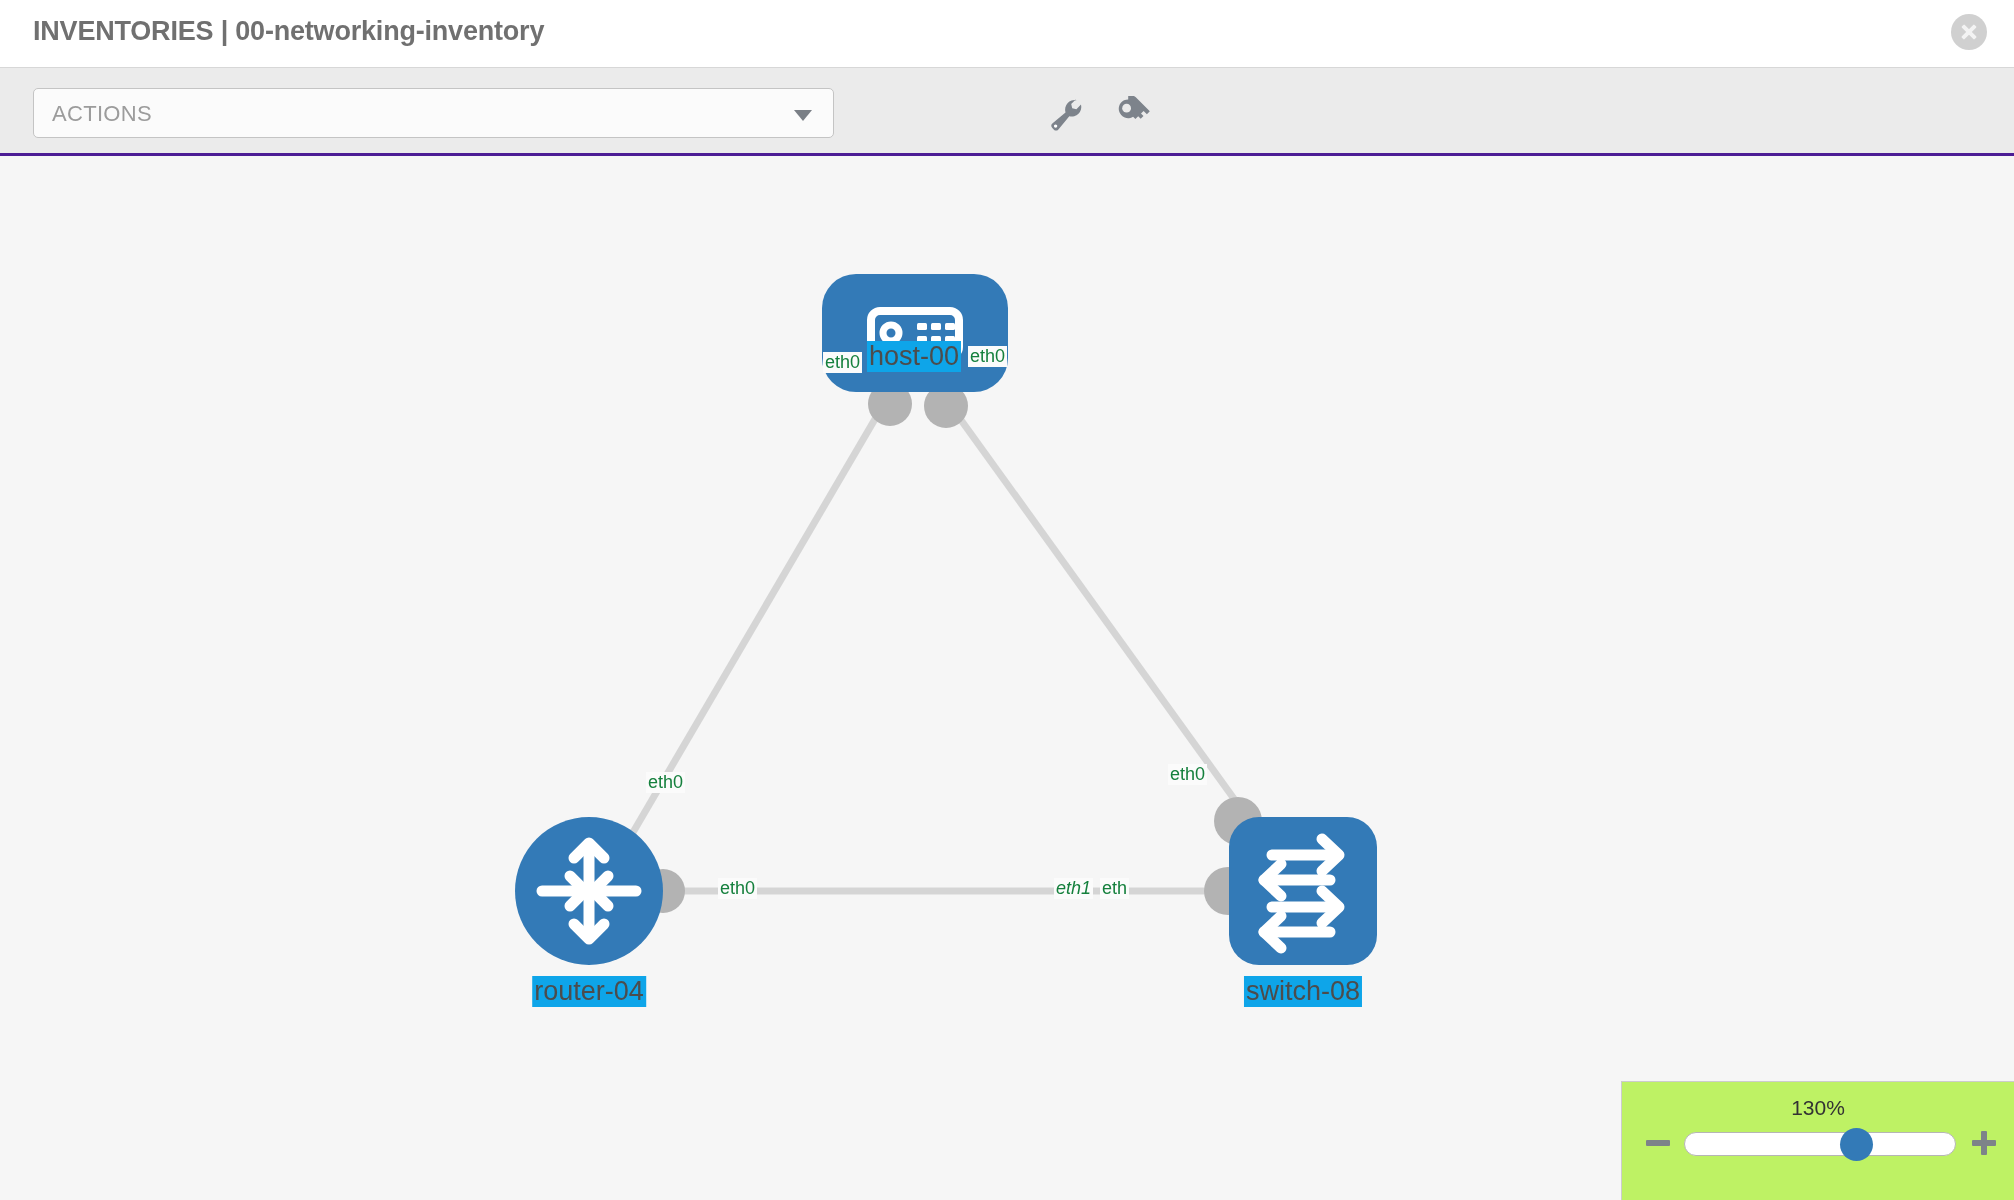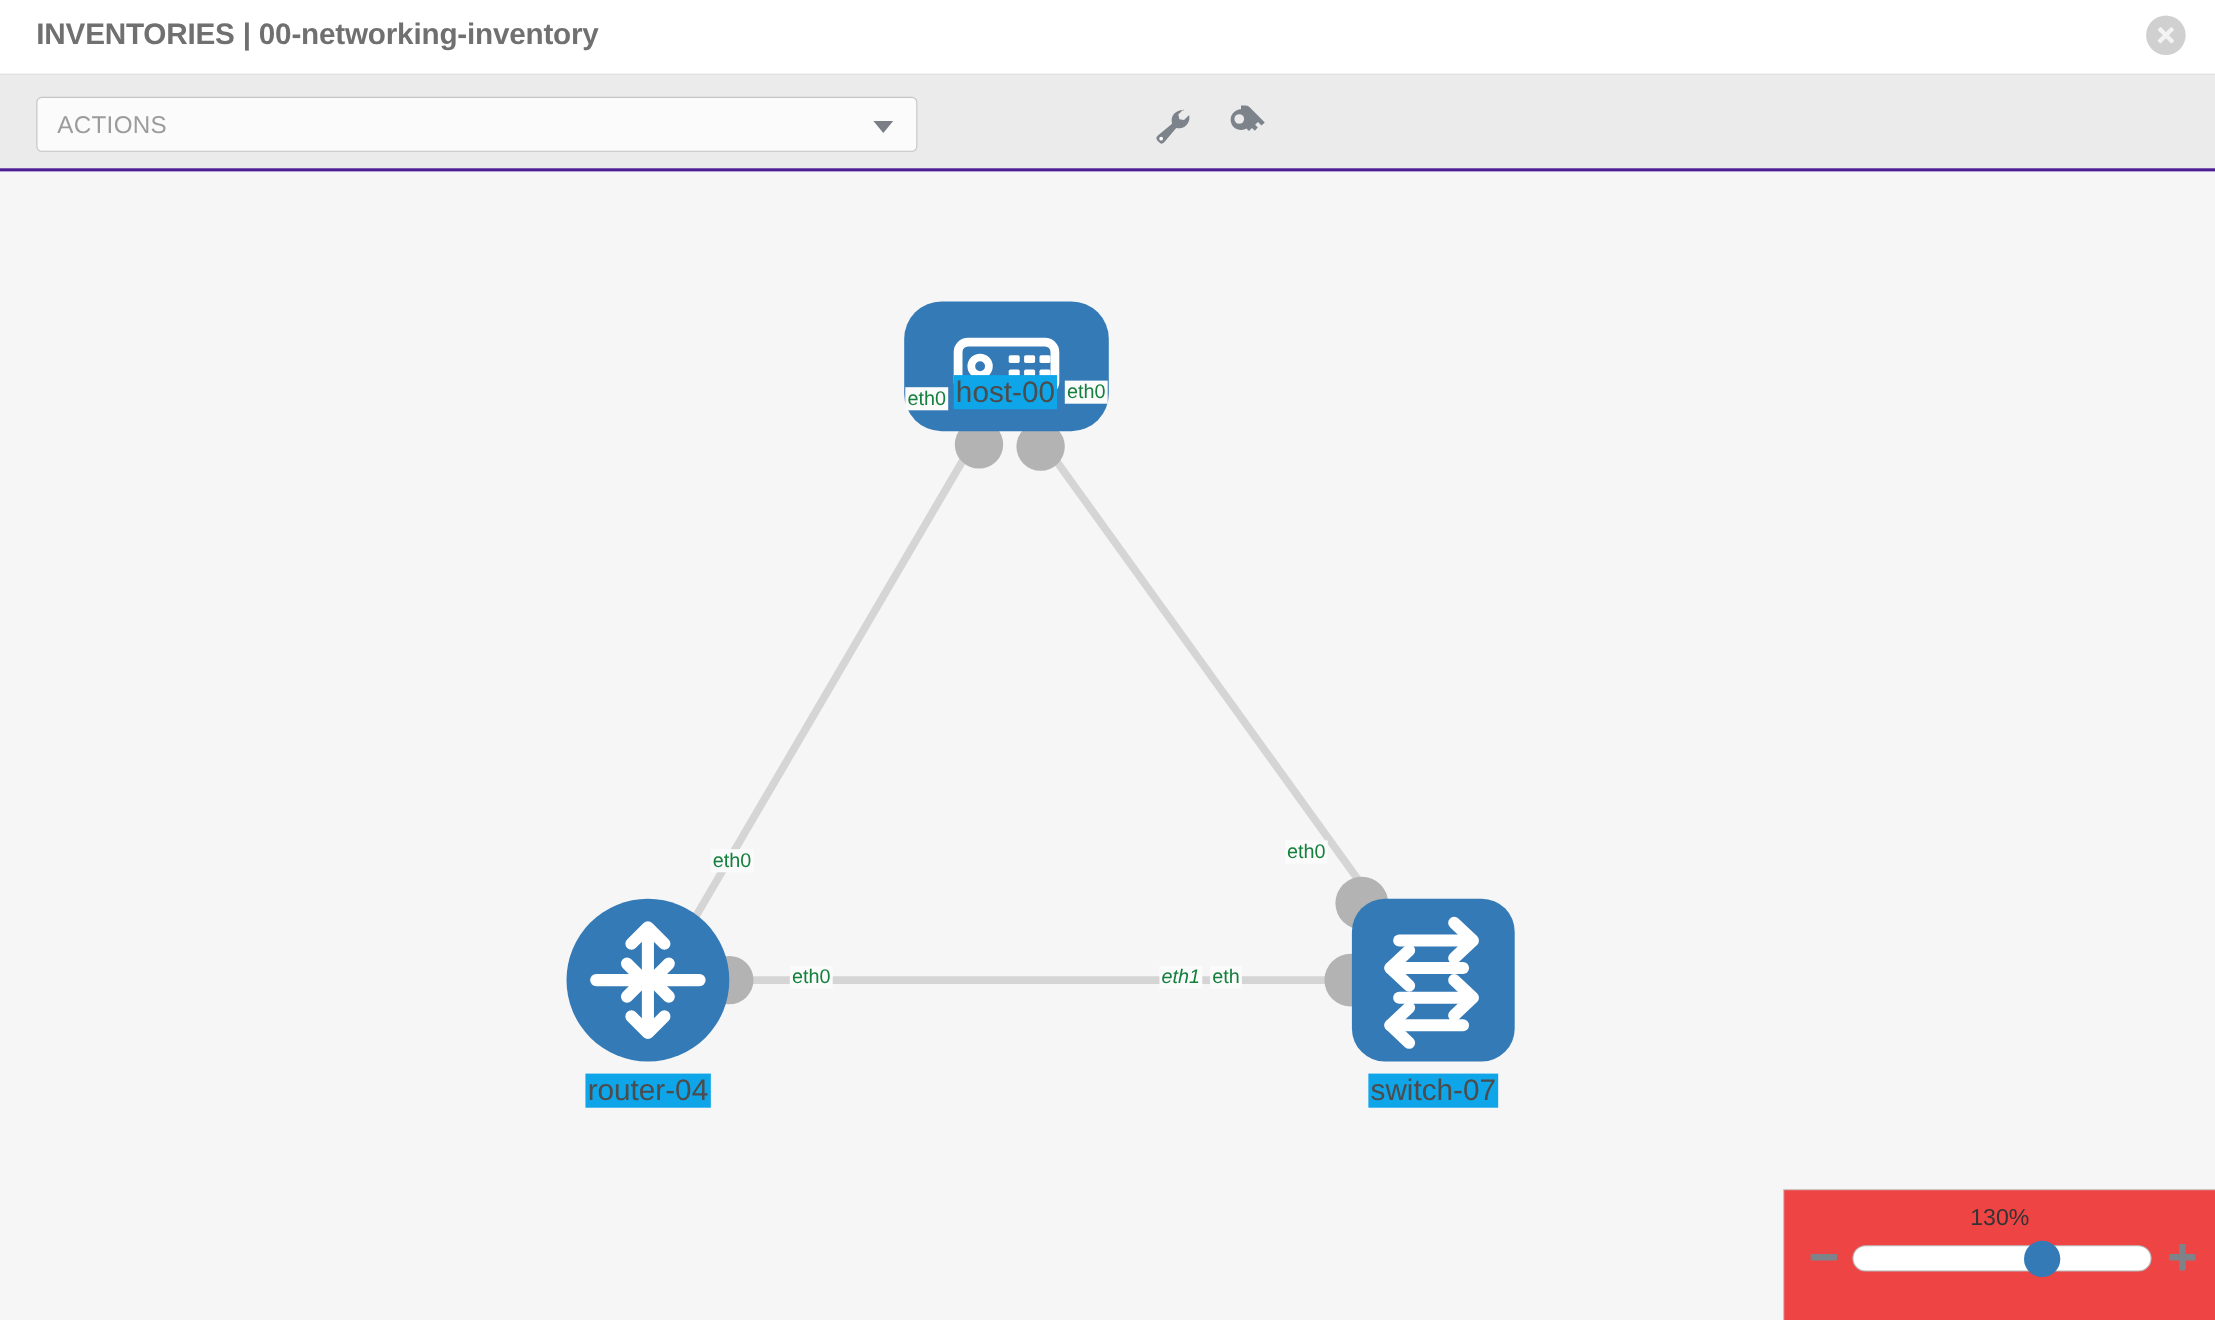--- a/index.html
+++ b/index.html
@@ -147,21 +147,21 @@
     background: #fbfbfb;
     white-space: nowrap;
     padding: 0 2px;
   }
 
   
   .zoom-panel {
     position: absolute;
     left: 1621px; top: 1081px;
     width: 393px; height: 119px;
-    background: #ef4444;
+    background: #bef264;
     border: 1px solid #cccccc;
     border-bottom: none;
     border-right: none;
   }
   .zoom-pct {
     position: absolute;
     top: 14px; left: 0; right: 0;
     text-align: center;
     font-size: 21px;
     color: #333333;
@@ -304,21 +304,21 @@
           <polyline points="1322,735 1339,751 1322,767"></polyline>
 
           <line x1="1264" y1="776" x2="1330" y2="776"></line>
           <polyline points="1281,760 1264,776 1281,792"></polyline>
         </g>
       </g>
     </svg>
 
     <div class="node-label" style="left:914px; top:185px;">host-00</div>
     <div class="node-label" style="left:589px; top:820px;">router-04</div>
-    <div class="node-label" style="left:1303px; top:820px;">switch-07</div>
+    <div class="node-label" style="left:1303px; top:820px;">switch-08</div>
 
     <div class="iface-label" style="left:823px; top:196px;">eth0</div>
     <div class="iface-label" style="left:968px; top:190px;">eth0</div>
     <div class="iface-label" style="left:646px; top:616px;">eth0</div>
     <div class="iface-label" style="left:1168px; top:608px;">eth0</div>
     <div class="iface-label" style="left:718px; top:722px;">eth0</div>
     <div class="iface-label" style="left:1100px; top:722px;">eth</div>
     <div class="iface-label" style="left:1054px; top:722px;font-style:italic;">eth1</div>
   </div>
 

